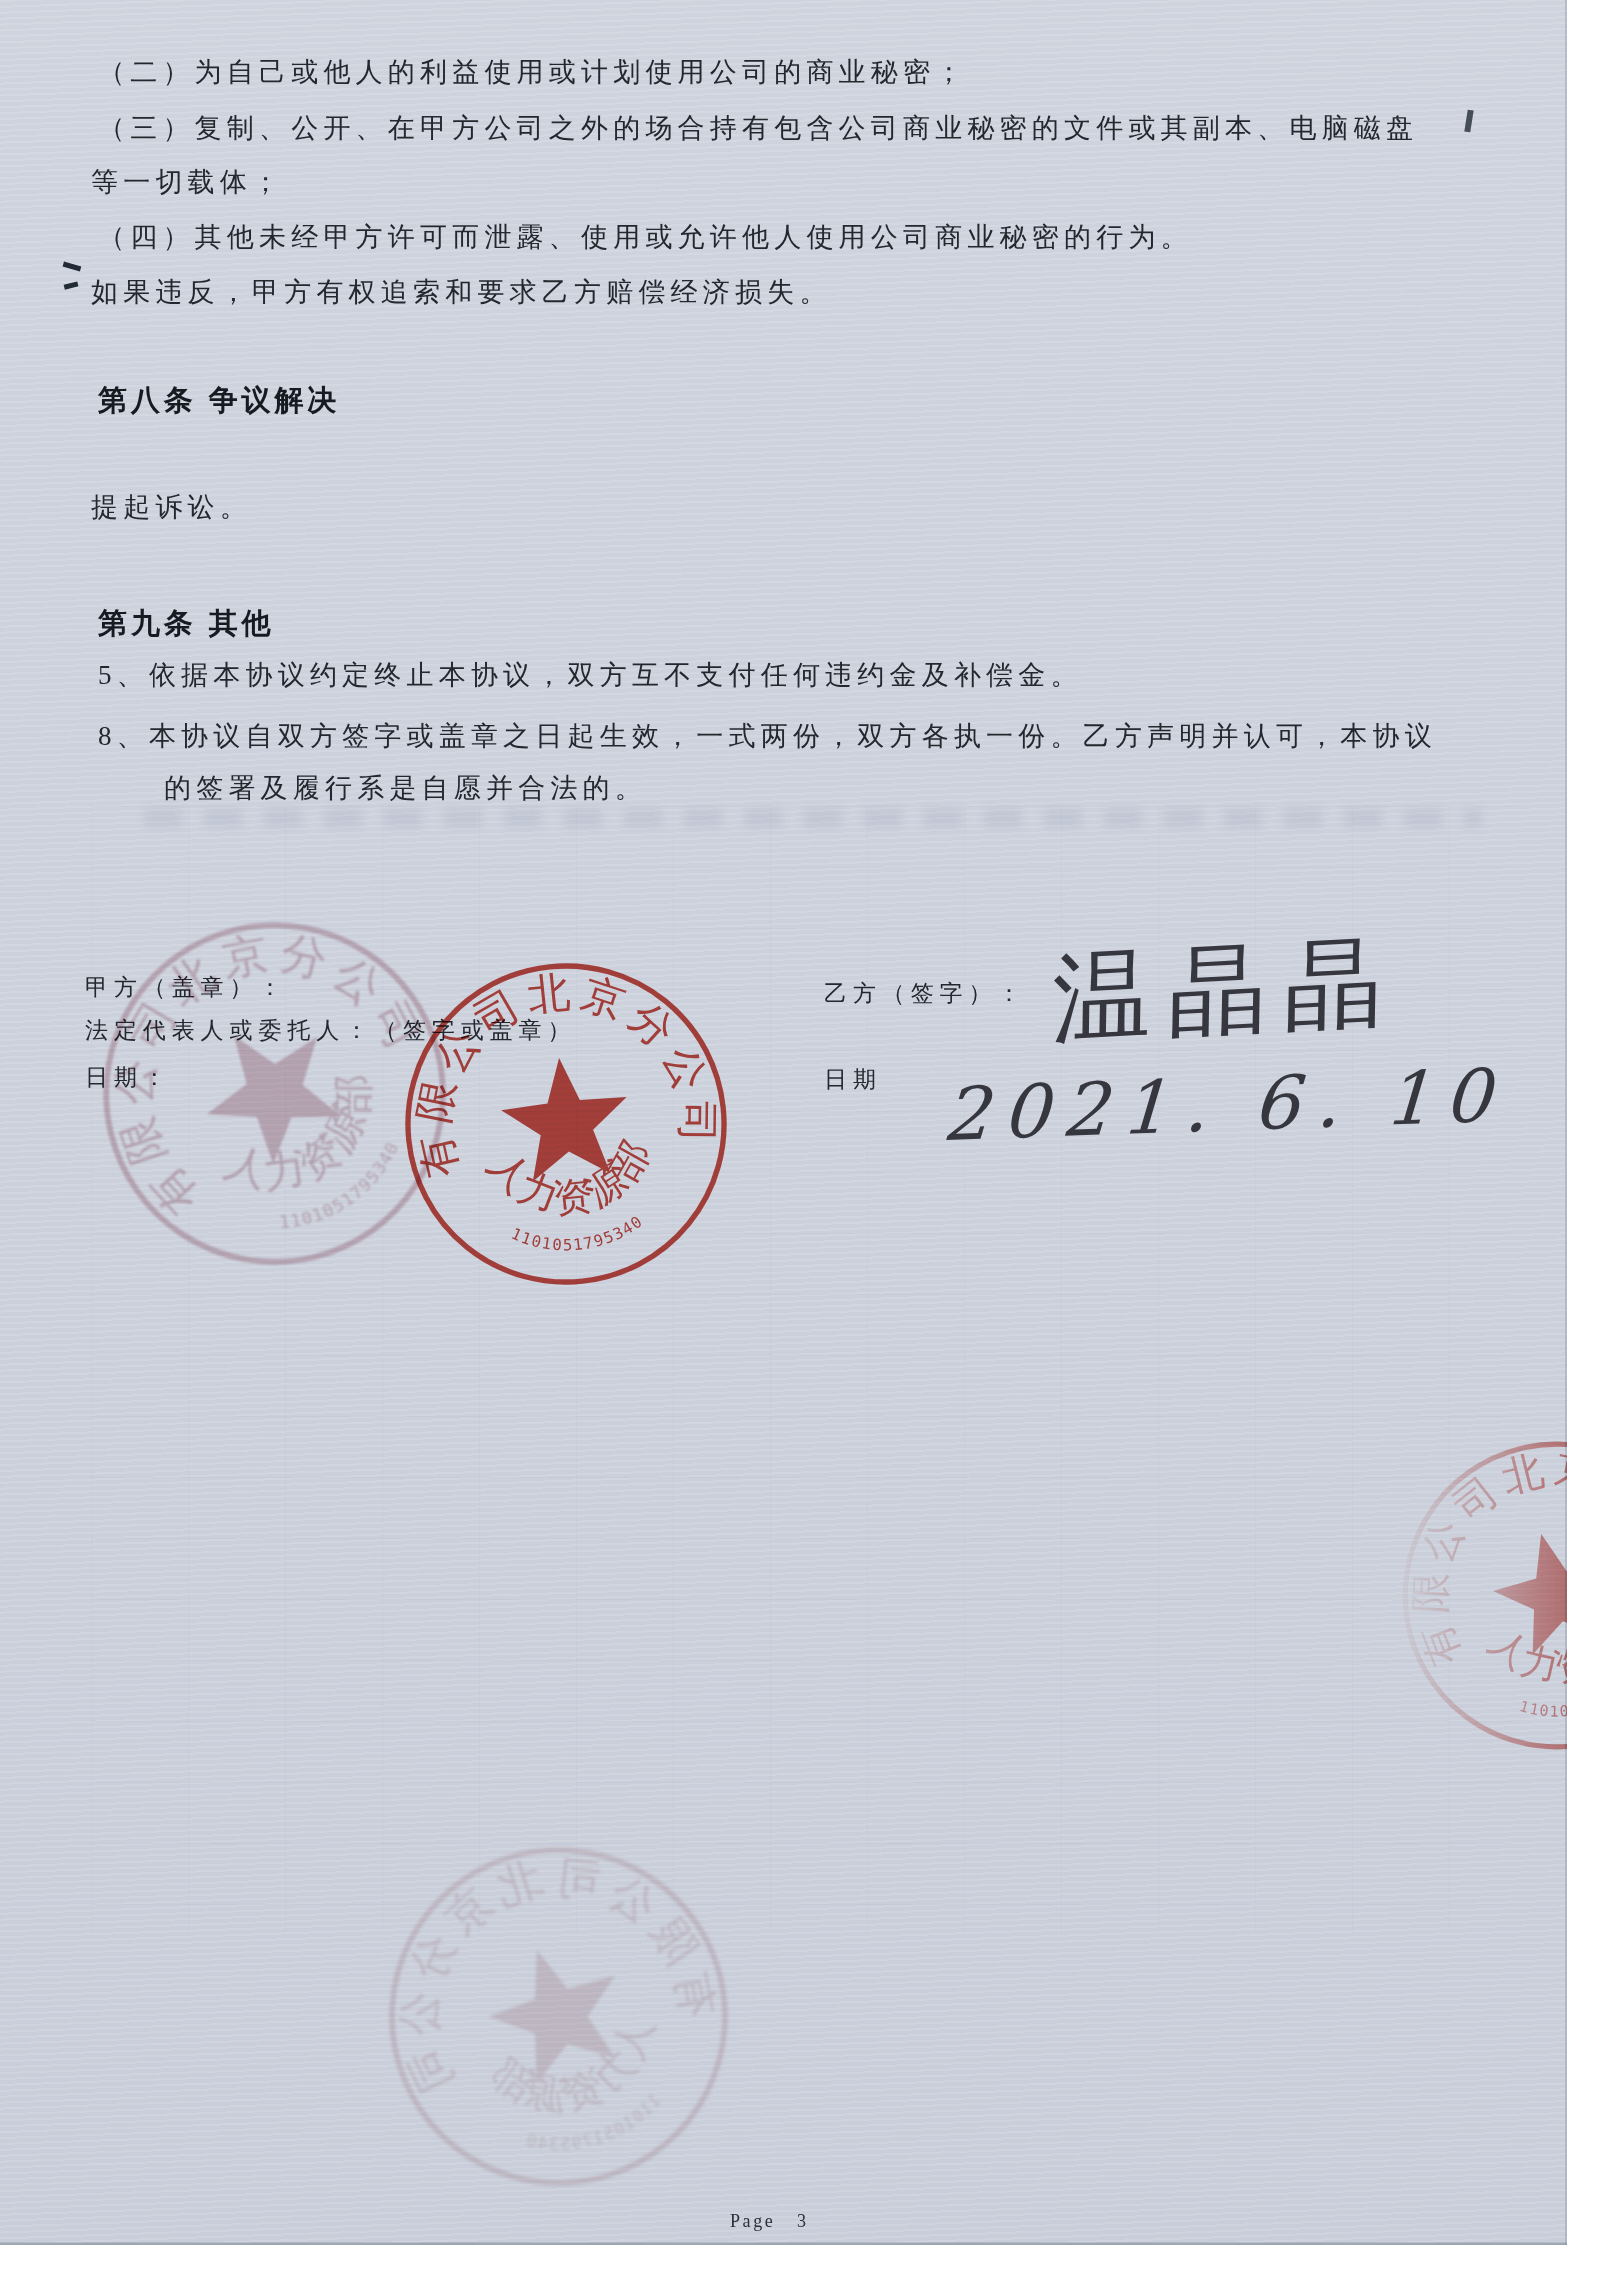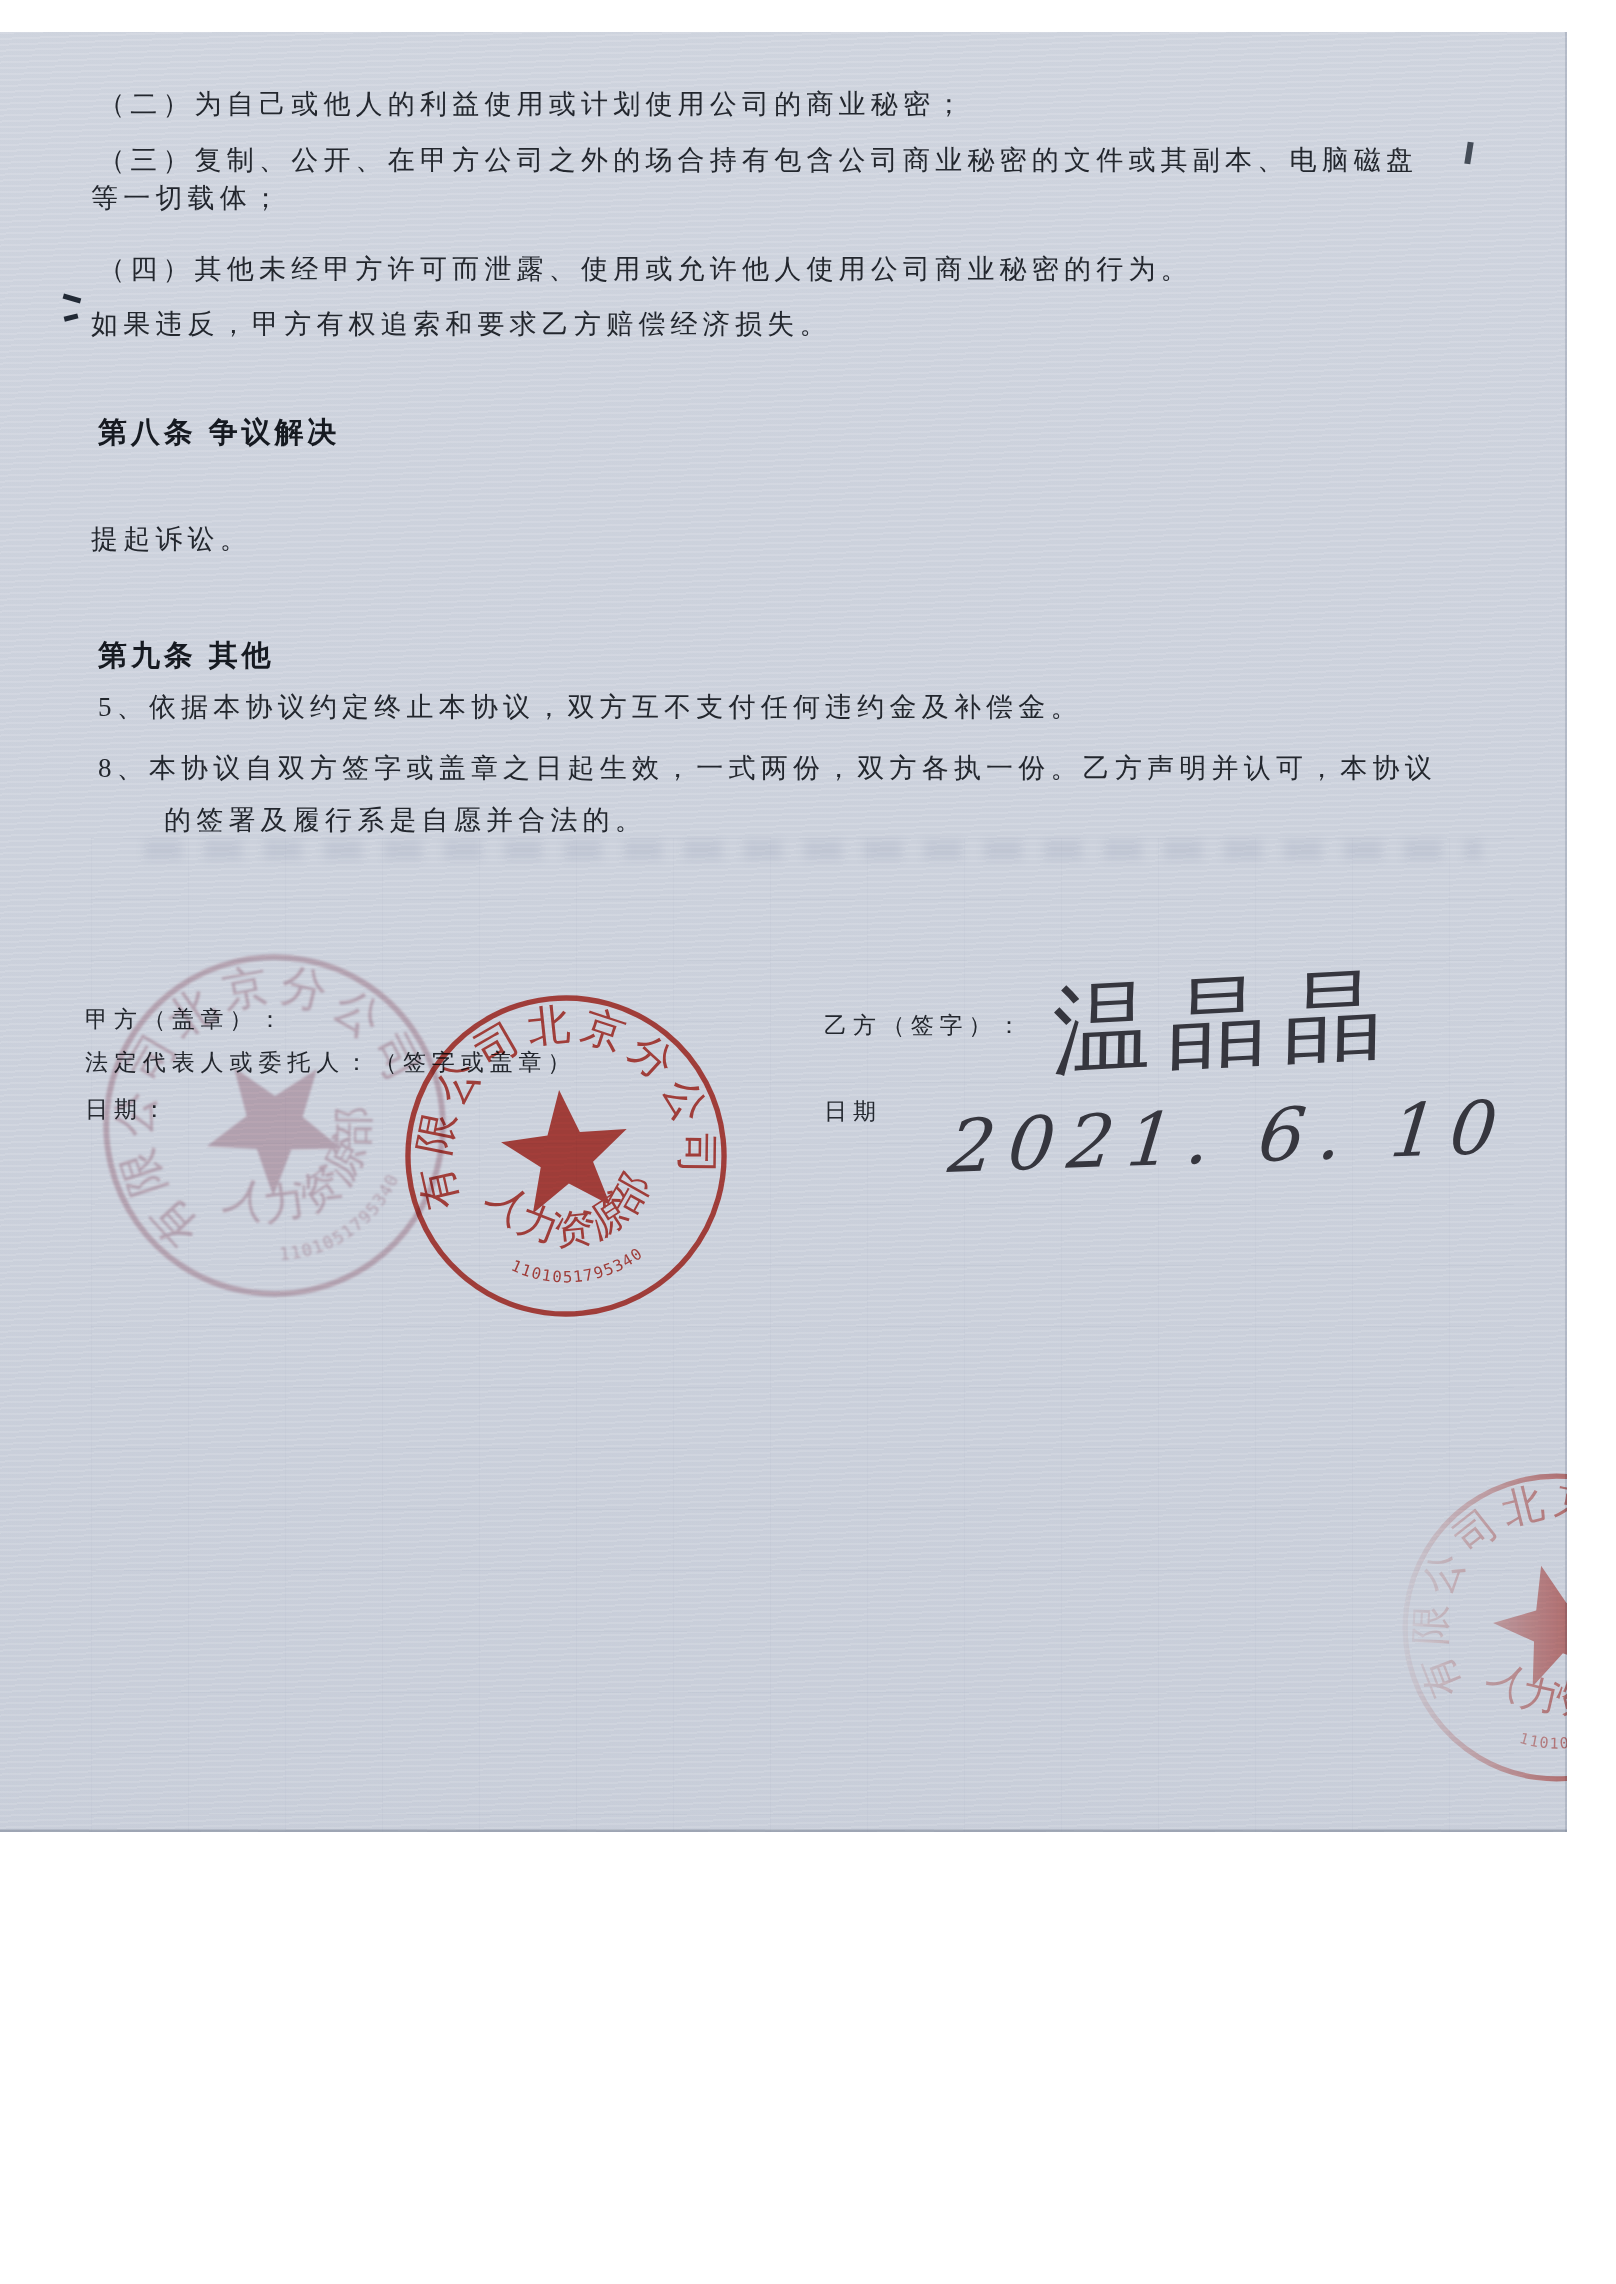--- a/index.html
+++ b/index.html
@@ -6,28 +6,27 @@
     --paper:#d0d5df;
     --ink:#23272e;
     --stamp-red:#c23a32;
   }
   html,body{margin:0;padding:0;}
   body{
     width:1616px;height:2284px;position:relative;background:#ffffff;
     font-family:"Liberation Serif", serif;overflow:hidden;
   }
   .paper{
-    position:absolute;left:0;top:0;width:1567px;height:1800px;
+    position:absolute;left:0;top:0;width:1567px;height:2245px;
     background-color:var(--paper);
     background-image:
       repeating-linear-gradient(178deg, rgba(255,255,255,0.06) 0 2px, rgba(140,152,178,0.05) 2px 5.9px),
       linear-gradient(180deg, rgba(255,255,255,0.04), rgba(120,130,155,0.05));
     overflow:hidden;
     box-shadow: inset -2px 0 0 rgba(120,130,148,.30), inset 0 -2.6px 0 rgba(90,100,118,.38);
-    margin-top: 32px;
   }
   .line{
     position:absolute;left:98px;white-space:nowrap;
     font-size:27px;letter-spacing:5.2px;color:var(--ink);
   }
   .heading{
     font-family:"Liberation Sans", sans-serif;font-weight:bold;
     font-size:29px;letter-spacing:3.9px;color:#161a21;
   }
   .sig-label{
@@ -85,21 +84,21 @@
 </head>
 <body>
 
 <div class="paper">
 
   <div class="ghost-grid"></div>
   <div class="ghost-row"></div>
 
   <div class="line" style="top:54px">（二）为自己或他人的利益使用或计划使用公司的商业秘密；</div>
   <div class="line" style="top:110px">（三）复制、公开、在甲方公司之外的场合持有包含公司商业秘密的文件或其副本、电脑磁盘</div>
-  <div class="line" style="top:148px;left:91px">等一切载体；</div>
+  <div class="line" style="top:164px;left:91px">等一切载体；</div>
   <div class="line" style="top:274px;left:91px">如果违反，甲方有权追索和要求乙方赔偿经济损失。</div>
   <div class="line" style="top:219px">（四）其他未经甲方许可而泄露、使用或允许他人使用公司商业秘密的行为。</div>
 
   <div class="line heading" style="top:381px">第八条 争议解决</div>
   <div class="line" style="top:489px;left:91px">提起诉讼。</div>
 
   <div class="line heading" style="top:604px">第九条 其他</div>
   <div class="line" style="top:657px">5、依据本协议约定终止本协议，双方互不支付任何违约金及补偿金。</div>
   <div class="line" style="top:718px">8、本协议自双方签字或盖章之日起生效，一式两份，双方各执一份。乙方声明并认可，本协议</div>
   <div class="line" style="top:770px;left:164px">的签署及履行系是自愿并合法的。</div>

